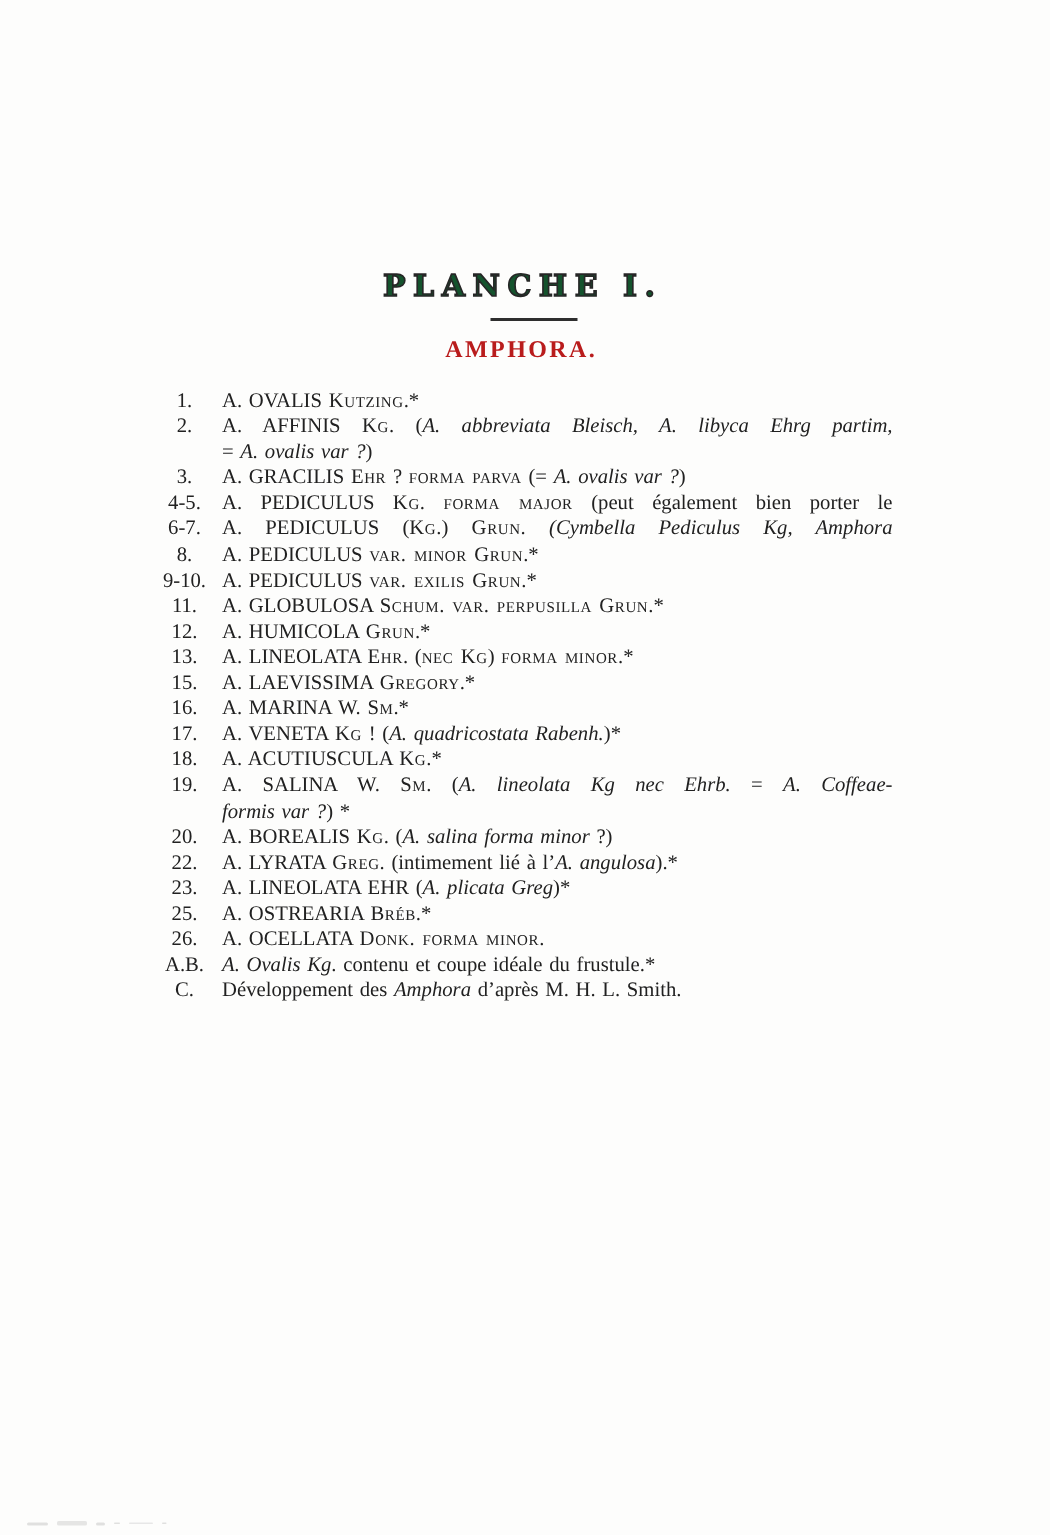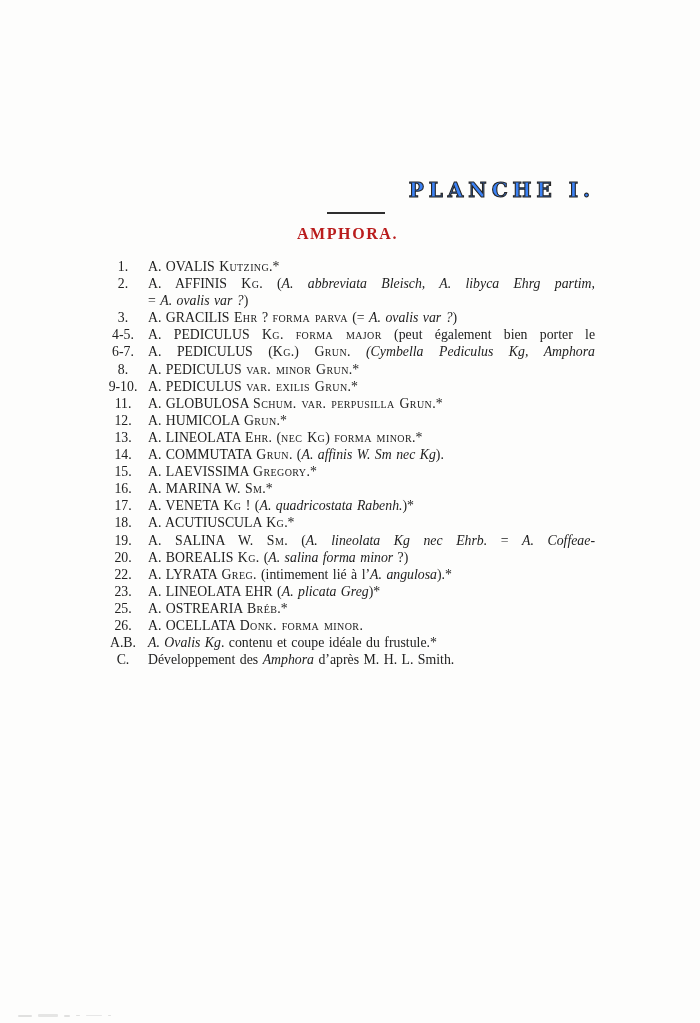--- a/index.html
+++ b/index.html
@@ -18,25 +18,24 @@
     position:absolute;
     left:100px;top:180px;width:495px;
     text-align:center;
   }
   .plate-title{
     font-family:"DejaVu Serif","Liberation Serif",serif;
     font-size:20px;
     line-height:20px;
     letter-spacing:5px;
     font-weight:600;
-    color:#3b82f6;
+    color:#14532d;
     -webkit-text-stroke:1.1px #262626;
     white-space:nowrap;
     text-indent:2px;
-    text-align:right;
   }
   .divider{
     width:58px;height:2px;
     background:#2e2e2e;
     margin:12px auto 0 auto;
     transform:translateX(8px);
   }
   .genus-heading{
     margin-top:11px;
     font-size:16px;
@@ -164,26 +163,20 @@
           <div class="line"><span>A. HUMICOLA </span><span class="seg-sc">Grun</span><span>.*</span></div>
         </div>
       </div>
       <div class="row">
         <div class="num">13.</div>
         <div class="txt">
           <div class="line"><span>A. LINEOLATA </span><span class="seg-sc">Ehr</span><span>. (</span><span class="seg-sc">nec Kg</span><span>) </span><span class="seg-sc">forma minor</span><span>.*</span></div>
         </div>
       </div>
       <div class="row">
-        <div class="num">14.</div>
-        <div class="txt">
-          <div class="line"><span>A. COMMUTATA </span><span class="seg-sc">Grun</span><span>. (</span><span class="seg-i">A. affinis W. Sm nec Kg</span><span>).</span></div>
-        </div>
-      </div>
-      <div class="row">
         <div class="num">15.</div>
         <div class="txt">
           <div class="line"><span>A. LAEVISSIMA </span><span class="seg-sc">Gregory</span><span>.*</span></div>
         </div>
       </div>
       <div class="row">
         <div class="num">16.</div>
         <div class="txt">
           <div class="line"><span>A. MARINA W. </span><span class="seg-sc">Sm</span><span>.*</span></div>
         </div>
@@ -197,20 +190,21 @@
       <div class="row">
         <div class="num">18.</div>
         <div class="txt">
           <div class="line"><span>A. ACUTIUSCULA </span><span class="seg-sc">Kg</span><span>.*</span></div>
         </div>
       </div>
       <div class="row">
         <div class="num">19.</div>
         <div class="txt">
           <div class="line j"><span>A. SALINA W. </span><span class="seg-sc">Sm</span><span>. (</span><span class="seg-i">A. lineolata Kg nec Ehrb.</span><span> = </span><span class="seg-i">A. Coffeae-</span></div>
+          <div class="line"><span class="seg-i">formis var ?</span><span>) *</span></div>
         </div>
       </div>
       <div class="row">
         <div class="num">20.</div>
         <div class="txt">
           <div class="line"><span>A. BOREALIS </span><span class="seg-sc">Kg</span><span>. (</span><span class="seg-i">A. salina forma minor</span><span> ?)</span></div>
         </div>
       </div>
       <div class="row">
         <div class="num">22.</div>

